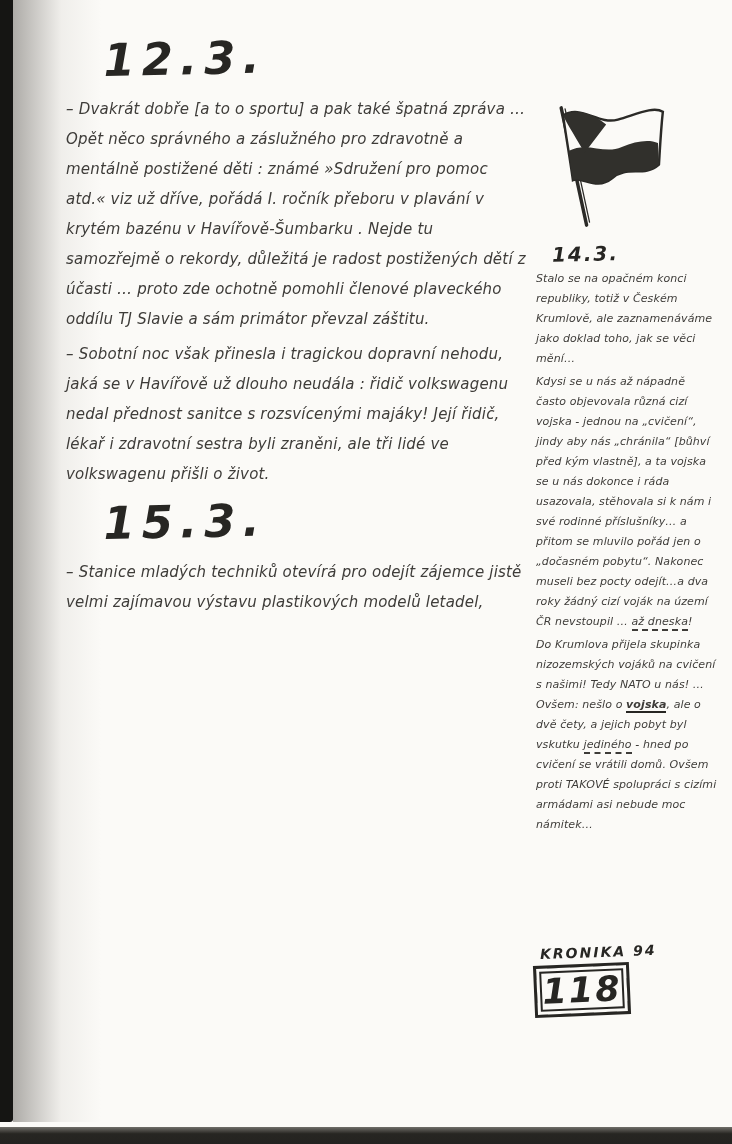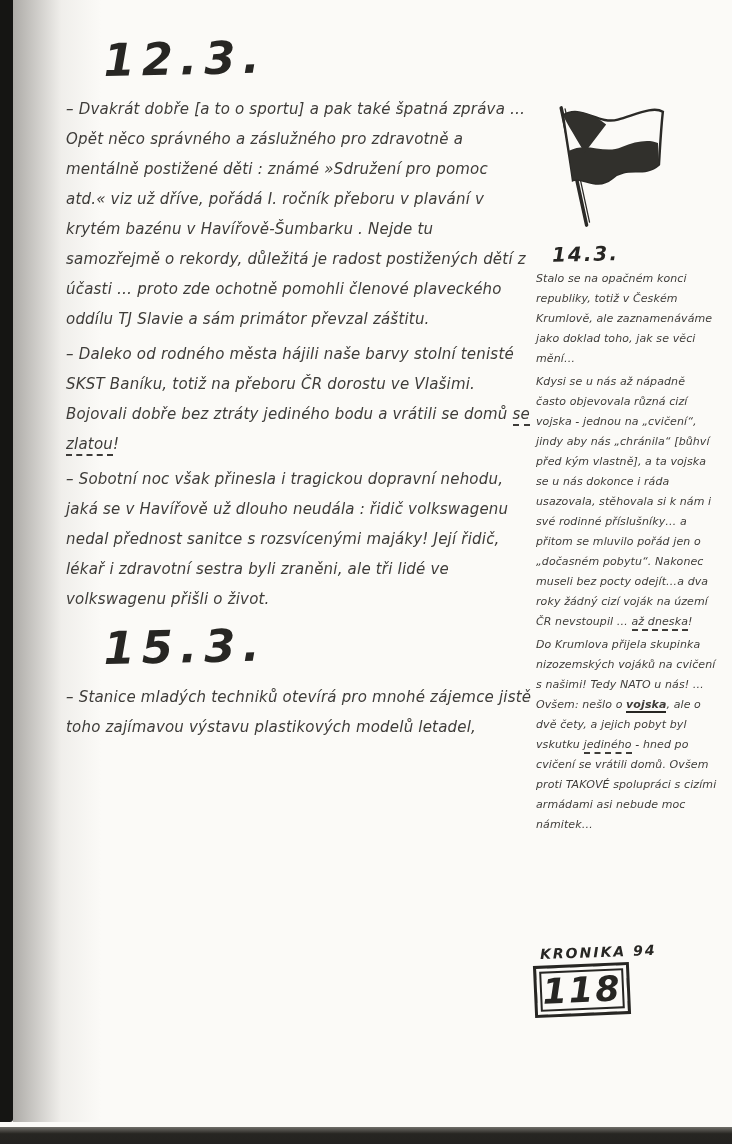--- a/index.html
+++ b/index.html
@@ -84,27 +84,26 @@
 
   <div class="spine"></div>
   <div class="spine-shadow"></div>
   <div class="bottom-edge"></div>
 
   <div class="left-col">
     <div class="date-lg">12.3.</div>
 
     <p class="para">– Dvakrát dobře [a to o sportu] a pak také špatná zpráva … Opět něco správného a záslužného pro zdravotně a mentálně postižené děti : známé »Sdružení pro pomoc atd.« viz už dříve, pořádá I. ročník přeboru v plavání v krytém bazénu v Havířově-Šumbarku . Nejde tu samozřejmě o rekordy, důležitá je radost postižených dětí z účasti … proto zde ochotně pomohli členové plaveckého oddílu TJ Slavie a sám primátor převzal záštitu.</p>
 
-    <p class="para"><span>– Daleko od rodného města hájili naše barvy stolní tenisté SKST Baníku, totiž na přeboru ČR dorostu ve Vlašimi. Bojovali dobře bez ztráty jediného bodu a vrátili se domů </span><span class="u-dash">se zlatou</span><span>!</span></p>
 
     <p class="para">– Sobotní noc však přinesla i tragickou dopravní nehodu, jaká se v Havířově už dlouho neudála : řidič volkswagenu nedal přednost sanitce s rozsvícenými majáky! Její řidič, lékař i zdravotní sestra byli zraněni, ale tři lidé ve volkswagenu přišli o život.</p>
 
     <div class="date-lg date-lg2">15.3.</div>
 
-    <p class="para">– Stanice mladých techniků otevírá pro mnohé zájemce jistě toho zajímavou výstavu plastikových modelů letadel,</p>
+    <p class="para">– Stanice mladých techniků otevírá pro odejít zájemce jistě velmi zajímavou výstavu plastikových modelů letadel,</p>
   </div>
 
   <div class="right-col">
 
     <div class="flag-wrap">
       <svg width="150" height="132" viewBox="0 0 150 135">
 
         <path d="M22,8 L48,128" stroke="#2b2a27" stroke-width="3.5" fill="none" stroke-linecap="round"></path>
         <path d="M26,9 L51,125" stroke="#2b2a27" stroke-width="1.3" fill="none" stroke-linecap="round"></path>
 

